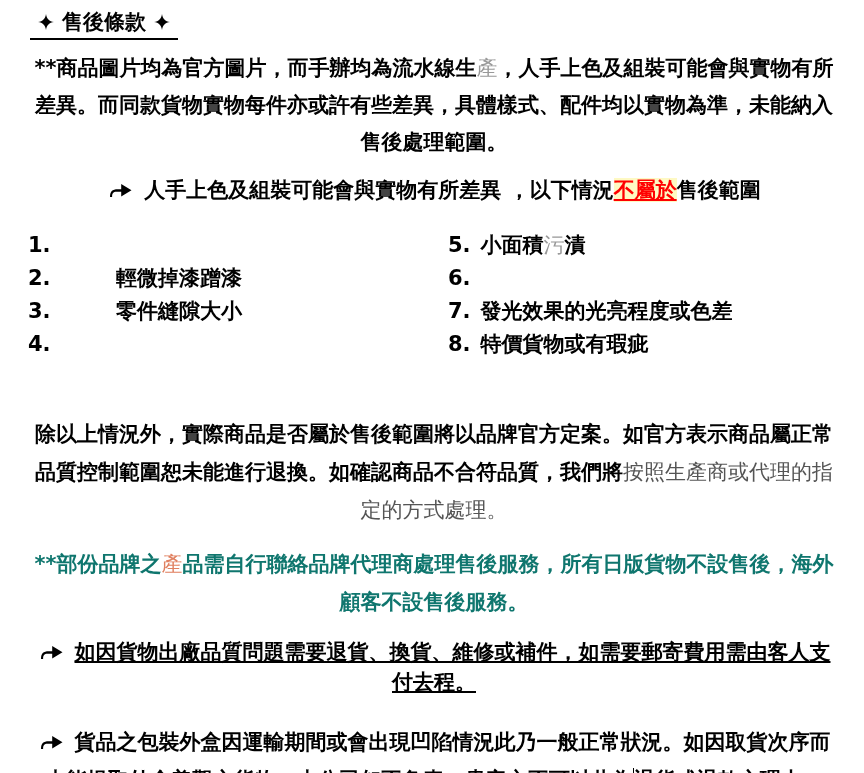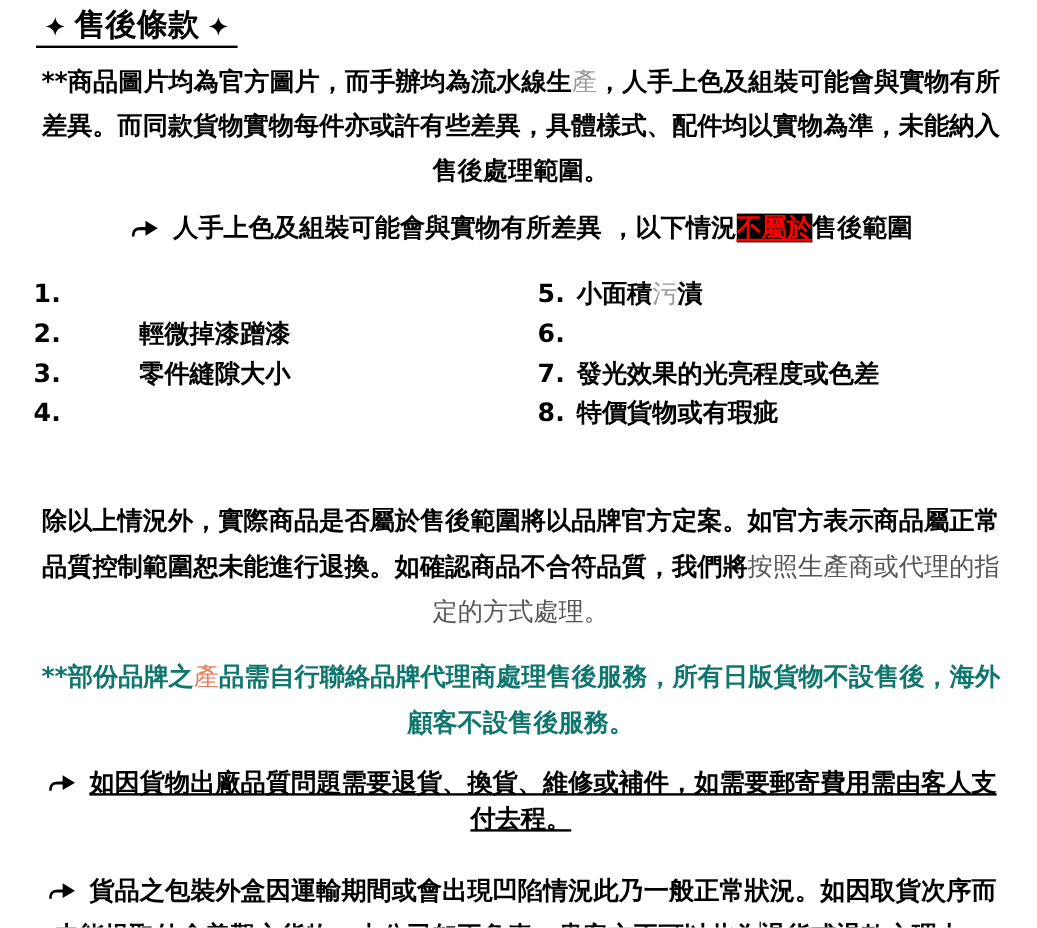--- a/index.html
+++ b/index.html
@@ -4,43 +4,43 @@
 <style>
   html,body{margin:0;padding:0;background:#ffffff;}
   body{
     width:864px;height:773px;box-sizing:border-box;
     padding:6px 24px 0 28px;
     font-family:"DejaVu Sans","Liberation Sans",sans-serif;
     font-weight:700;color:#000;font-size:21px;
     overflow:hidden;
   }
   .page-title{
-    display:inline-block;font-size:26px;font-weight:700;margin:2px 0 10px 2px;
-    border-bottom:2px solid #000;padding-bottom:2px;line-height:28px;font-family:Liberation Mono, monospace;
+    display:inline-block;font-size:21px;font-weight:700;margin:2px 0 10px 2px;
+    border-bottom:2px solid #000;padding-bottom:2px;line-height:28px;
   }
   .star{display:inline-block;width:16px;height:16px;vertical-align:-1px;margin:0 8px;}
   .star svg{display:block;width:16px;height:16px;}
   p{margin:0;}
   .para{line-height:38px;text-align:center;}
   .intro{line-height:37px;margin-bottom:14px;}
   .notice{line-height:30px;margin-bottom:24px;}
   .excl{margin-bottom:54px;}
   .excl-row{display:flex;line-height:33px;}
   .excl-left{width:420px;display:flex;}
   .excl-right{flex:1;display:flex;}
   .num-l{display:inline-block;width:88px;}
   .num-r{display:inline-block;margin-right:10px;}
   .brand{margin-bottom:16px;}
   .rednote{margin-bottom:16px;color:#cc3300;}
   .shipfee{line-height:30px;margin-bottom:26px;text-decoration:underline;}
   .packaging{margin-bottom:16px;}
   .arrow{display:inline-block;width:26px;height:17px;margin-right:11px;vertical-align:-1px;}
   .arrow svg{display:block;width:26px;height:17px;}
   
-  .run-highlight{background:#000000;color:#ff0000;text-decoration:underline;}
+  .run-highlight{background:#fef9c3;color:#ff0000;text-decoration:underline;}
   .run-fallback{color:#999;font-weight:400;}
   .run-light{color:#555;font-weight:400;}
   .run-lightred{color:#e08060;font-weight:400;}
   .run-red{color:#0f766e;margin-top:36px;}
   .run-caret{display:inline-block;width:1px;height:22px;background:#000;vertical-align:-3px;}
 </style>
 </head>
 <body>
 
 

